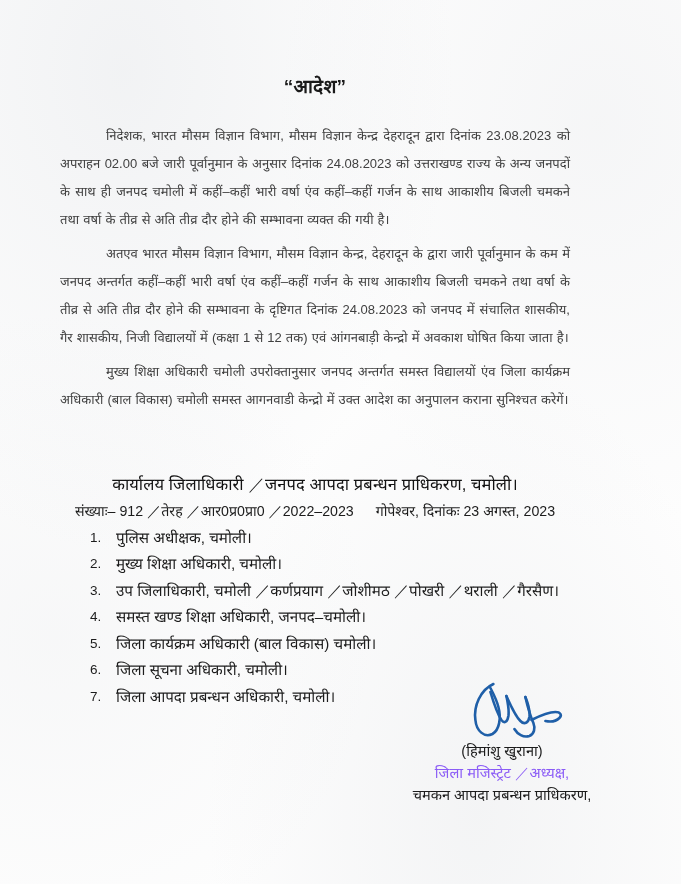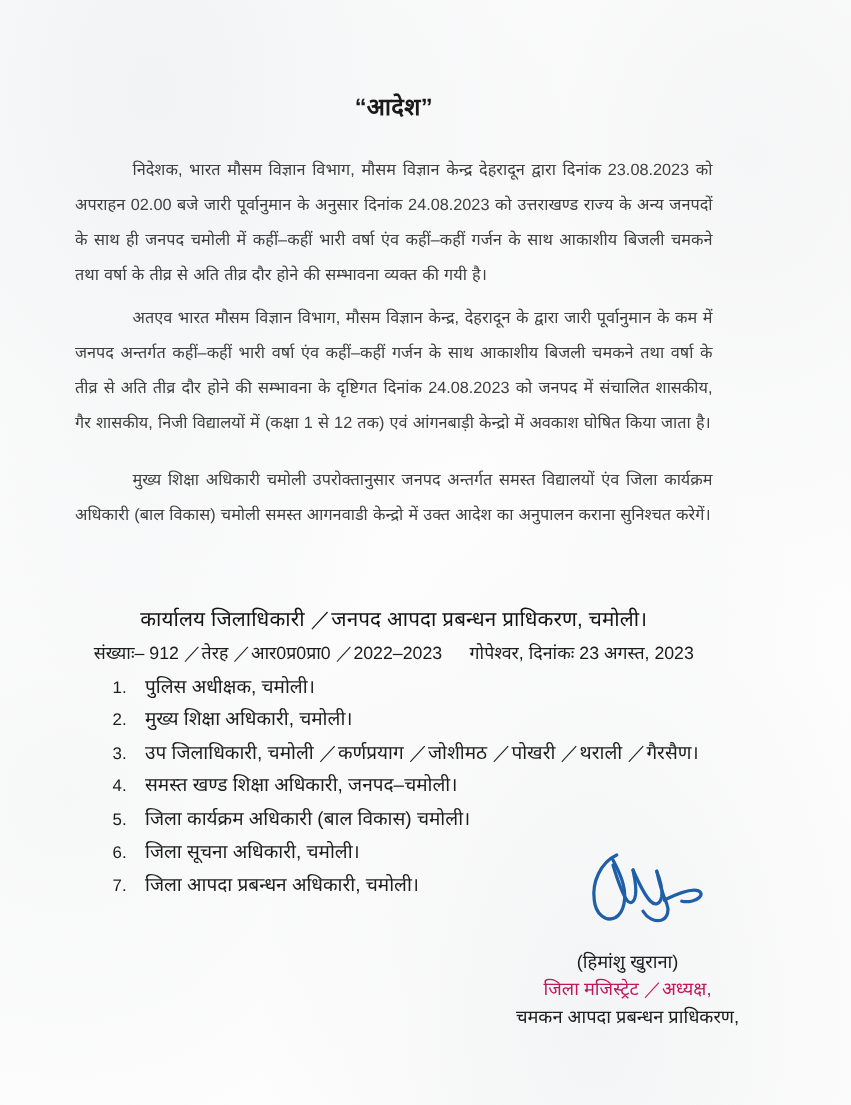--- a/index.html
+++ b/index.html
@@ -57,21 +57,21 @@
     line-height: 28px;
     color: #404040;
     text-align: justify;
     text-justify: inter-word;
     margin: 0;
     text-indent: 46px;
     word-spacing: 0.5px;
   }
   .para-1 { margin-top: 23px; }
   .para-2 { margin-top: 6px; }
-  .para-3 { margin-top: 18px; }
+  .para-3 { margin-top: 6px; }
 
   .office-heading {
     text-align: center;
     font-size: 16.5px;
     font-weight: normal;
     color: #131313;
     margin: 0;
     padding-top: 60px;
     line-height: 1.3;
     letter-spacing: 0.1px;
@@ -135,25 +135,24 @@
   .signature-mark svg {
     position: absolute;
     left: 50%;
     top: 0;
     transform: translateX(-42%);
   }
   .sig-name {
     font-size: 14.6px;
     color: #1c1c1c;
     line-height: 22px;
-    margin-top: 19px;
   }
   .sig-role {
     font-size: 14.6px;
-    color: #be185d;
+    color: #8b5cf6;
     line-height: 22px;
   }
   .sig-org {
     font-size: 14.6px;
     color: #1c1c1c;
     line-height: 22px;
   }
   .sig-place {
     font-size: 14.6px;
     color: #1c1c1c;

